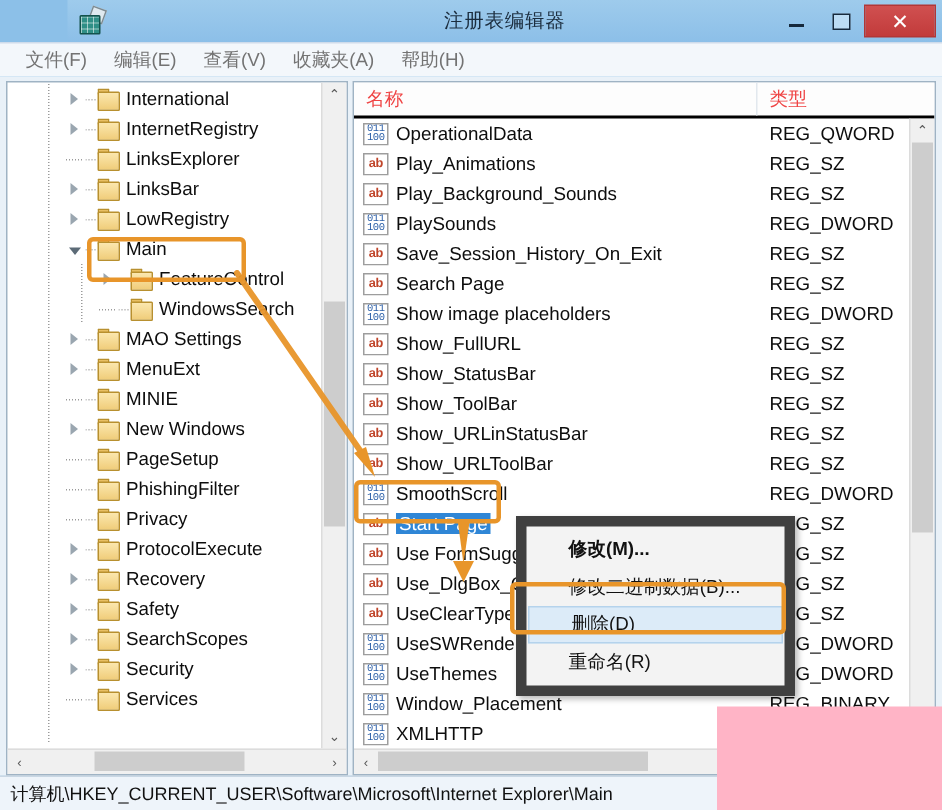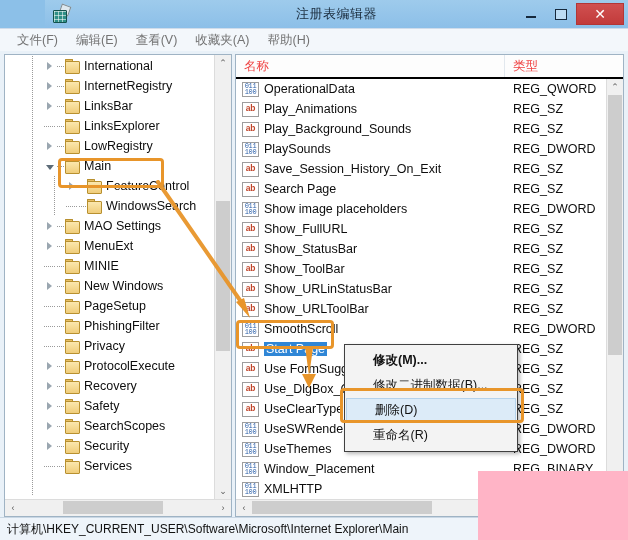--- a/index.html
+++ b/index.html
@@ -309,21 +309,21 @@
     white-space: nowrap;
     overflow: hidden;
   }
 
   
   .ctxmenu {
     position: absolute;
     left: 344px; top: 344px;
     width: 172px;
     background: #f3f3f3;
-    border: 1px solid #404040;
+    border: 7px solid #404040;
     box-shadow: 2px 2px 4px rgba(0,0,0,.28);
     padding: 3px 0;
     z-index: 40;
   }
   .ctx-item {
     height: 25px;
     display: flex; align-items: center;
     padding-left: 28px;
     font-size: 12.5px;
     color: #111;
@@ -420,42 +420,42 @@
                 <div class="tab"></div>
                 <div class="box"></div>
               </div>
               <div class="tree-label">InternetRegistry</div>
             </div>
             <div class="tree-row">
               <div class="indent" style="width: 20px;">
                 <div class="guide" style="left: 10px;"></div>
               </div>
               <div class="expander">
+                <div class="leaf-dash"></div>
+              </div>
+              <div class="dotlink"></div>
+              <div class="folder">
+                <div class="tab"></div>
+                <div class="box"></div>
+              </div>
+              <div class="tree-label">LinksExplorer</div>
+            </div>
+            <div class="tree-row">
+              <div class="indent" style="width: 20px;">
+                <div class="guide" style="left: 10px;"></div>
+              </div>
+              <div class="expander">
                 <div class="arrow-collapsed"></div>
               </div>
               <div class="dotlink"></div>
               <div class="folder">
                 <div class="tab"></div>
                 <div class="box"></div>
               </div>
               <div class="tree-label">LinksBar</div>
-            </div>
-            <div class="tree-row">
-              <div class="indent" style="width: 20px;">
-                <div class="guide" style="left: 10px;"></div>
-              </div>
-              <div class="expander">
-                <div class="leaf-dash"></div>
-              </div>
-              <div class="dotlink"></div>
-              <div class="folder">
-                <div class="tab"></div>
-                <div class="box"></div>
-              </div>
-              <div class="tree-label">LinksExplorer</div>
             </div>
             <div class="tree-row">
               <div class="indent" style="width: 20px;">
                 <div class="guide" style="left: 10px;"></div>
               </div>
               <div class="expander">
                 <div class="arrow-collapsed"></div>
               </div>
               <div class="dotlink"></div>
               <div class="folder">

